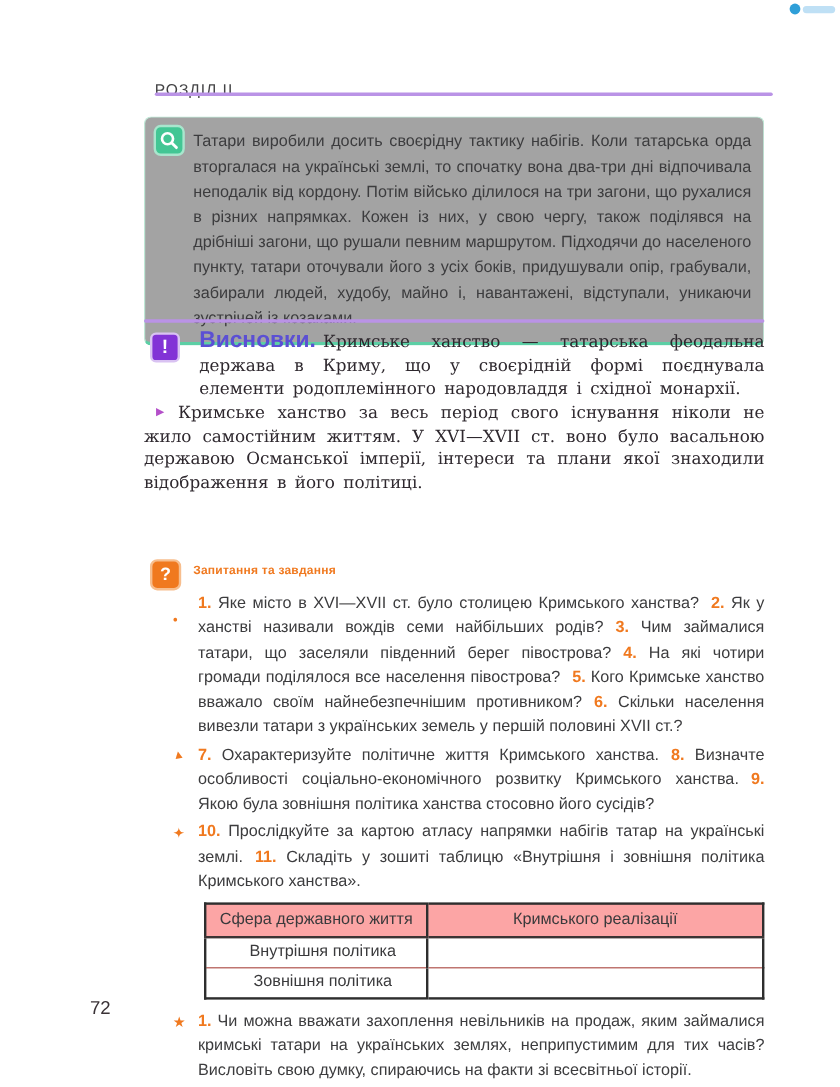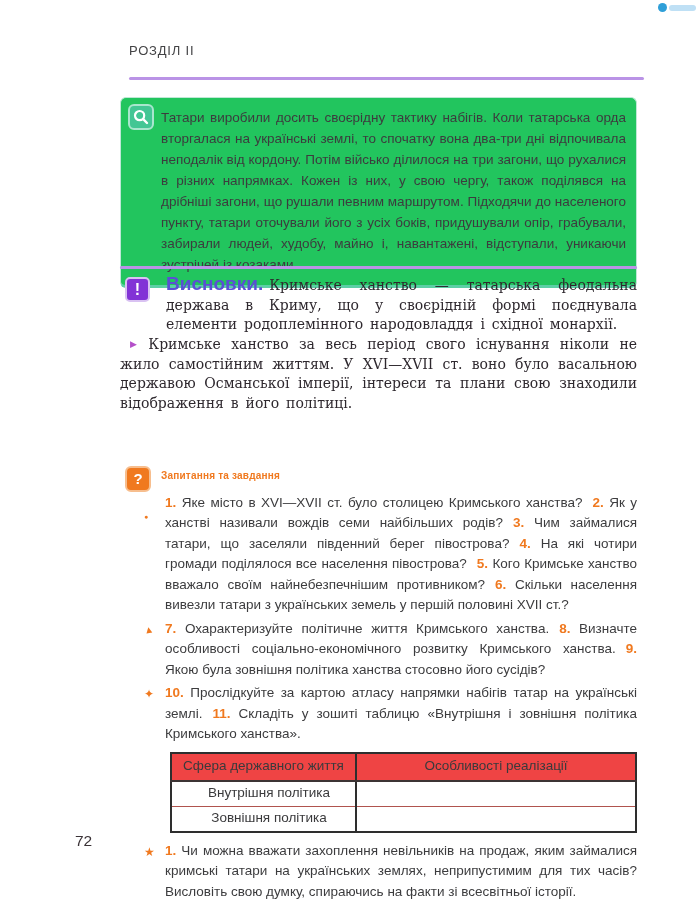--- a/index.html
+++ b/index.html
@@ -6,27 +6,27 @@
   .page{
     position:relative;width:700px;height:906px;background:#ffffff;overflow:hidden;
     font-family:"Liberation Sans",sans-serif;color:#3d3d3f;
   }
   
   .watermark{position:absolute;top:3px;right:4px;display:flex;align-items:center;gap:2px;}
   .wm-circle{width:9px;height:9px;border-radius:50%;background:#2f9fd8;display:inline-block;}
   .wm-bar{width:27px;height:6px;border-radius:3px;background:#bfe0f5;display:inline-block;}
 
   
-  .chapter{position:absolute;left:129px;top:43px;font-size:13px;letter-spacing:.8px;color:#434345;}
+  .chapter{position:absolute;left:129px;top:67px;font-size:13px;letter-spacing:.8px;color:#434345;}
   .chapter-rule{position:absolute;left:129px;top:77px;width:515px;height:3px;background:#ba93e6;border-radius:2px;}
 
   
   .info-box{
     position:absolute;left:120px;top:97px;width:517px;box-sizing:border-box;
-    background:#22c55e;border:1px solid #bfe8d6;border-bottom:3px solid #5ccfa5;border-radius:6px;
+    background:#a3a3a3;border:1px solid #bfe8d6;border-bottom:3px solid #5ccfa5;border-radius:6px;
     padding:9px 10px 10px 40px;min-height:153px;
   }
   .info-icon{
     position:absolute;left:7px;top:6px;width:26px;height:26px;border-radius:6px;
     background:#43c694;border:2px solid #a8e6cd;box-sizing:border-box;
     display:flex;align-items:center;justify-content:center;
   }
   .info-text{margin:0;font-size:13.5px;line-height:21px;text-align:justify;color:#3c3c3e;}
 
   
@@ -64,21 +64,21 @@
   .m-triangle .qmark{top:1px;font-size:10px;transform:rotate(-10deg);}
   .m-star4 .qmark{top:1px;font-size:12px;}
   .m-star5 .qmark{top:1px;font-size:12px;}
 
   
   .fill-table{
     border-collapse:collapse;margin:7px 0 8px 5px;width:467px;table-layout:fixed;
     border:2px solid #2e2e2e;font-size:13.5px;color:#3a3a3c;
   }
   .fill-table th{
-    background:#ef4444;height:26px;font-weight:normal;text-align:center;
+    background:#fca5a5;height:26px;font-weight:normal;text-align:center;
     border-bottom:2px solid #3c3434;padding:0 4px;
   }
   .fill-table td{height:24px;padding:0 4px 0 15px;text-align:center;}
   .fill-table th + th, .fill-table td + td{border-left:2px solid #2e2e2e;}
   .fill-table tbody tr + tr td{border-top:1.5px solid #b0544e;}
   .col-sphere{width:185px;}
   .col-impl{width:280px;}
 
   .pagenum{position:absolute;left:75px;top:832px;font-size:15.5px;color:#3a3236;}
 </style>
@@ -104,21 +104,21 @@
     </span>
     <p class="info-text">Татари виробили досить своєрідну тактику набігів. Коли татарська орда вторгалася на українські землі, то спочатку вона два-три дні відпочивала неподалік від кордону. Потім військо ділилося на три загони, що рухалися в різних напрямках. Кожен із них, у свою чергу, також поділявся на дрібніші загони, що рушали певним маршрутом. Підходячи до населеного пункту, татари оточували його з усіх боків, придушували опір, грабували, забирали людей, худобу, майно і, навантажені, відступали, уникаючи зустрічей із козаками.</p>
   </div>
 
   <div class="concl-rule"></div>
 
   <div class="conclusions">
     <span class="excl-icon">!</span>
     <p class="lead"><span class="concl-label">Висновки.</span><span>Кримське ханство — татарська феодальна держава в Криму, що у своєрідній формі поєднувала елементи родоплемінного народовладдя і східної монархії.</span></p>
     <div id="concl-bullets">
-        <p class="cb"><span class="tri">▶</span><span>Кримське ханство за весь період свого існування ніколи не жило самостійним життям. У XVI—XVII ст. воно було васальною державою Османської імперії, інтереси та плани свою знаходили відображення в його політиці.</span></p>
+        <p class="cb"><span class="tri">▶</span><span>Кримське ханство за весь період свого існування ніколи не жило самостійним життям. У XVI—XVII ст. воно було васальною державою Османської імперії, інтереси та плани якої знаходили відображення в його політиці.</span></p>
       </div>
   </div>
 
   <div class="questions">
     <span class="q-icon">?</span>
     <h3 class="q-heading">Запитання та завдання</h3>
 
     <div id="qgroups-pre">
         <div class="qgroup m-dot">
           <span class="qmark">●</span>
@@ -135,21 +135,21 @@
       </div>
 
     <table class="fill-table">
       <colgroup>
           <col class="col-sphere">
           <col class="col-impl">
         </colgroup>
       <thead>
           <tr id="t-head">
             <th>Сфера державного життя</th>
-            <th>Особливості реалізації</th>
+            <th>Кримського реалізації</th>
           </tr>
         </thead>
       <tbody id="t-body">
           <tr>
             <td>Внутрішня політика</td>
             <td></td>
           </tr>
           <tr>
             <td>Зовнішня політика</td>
             <td></td>

